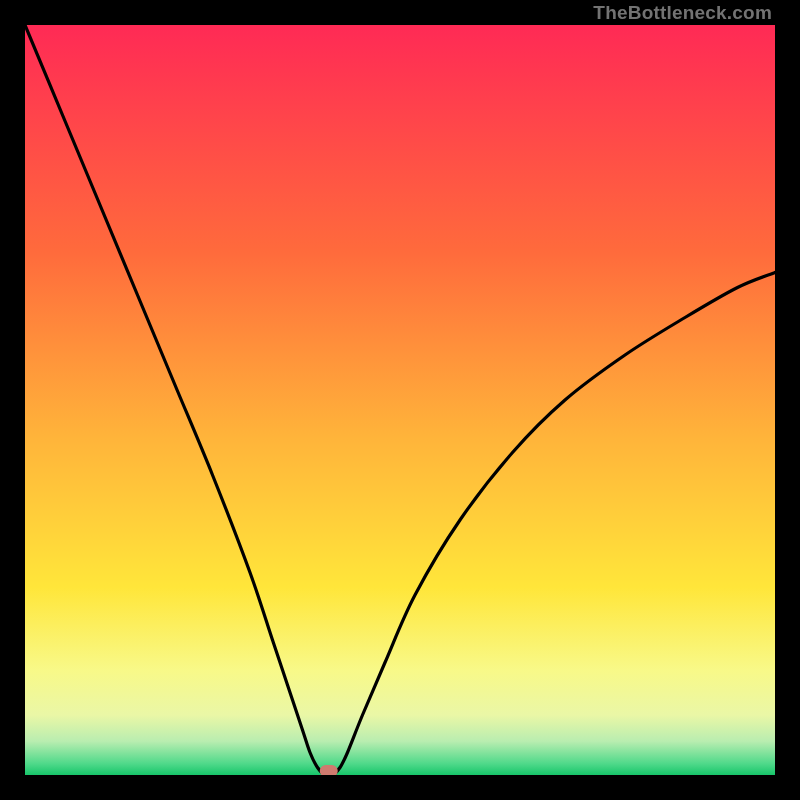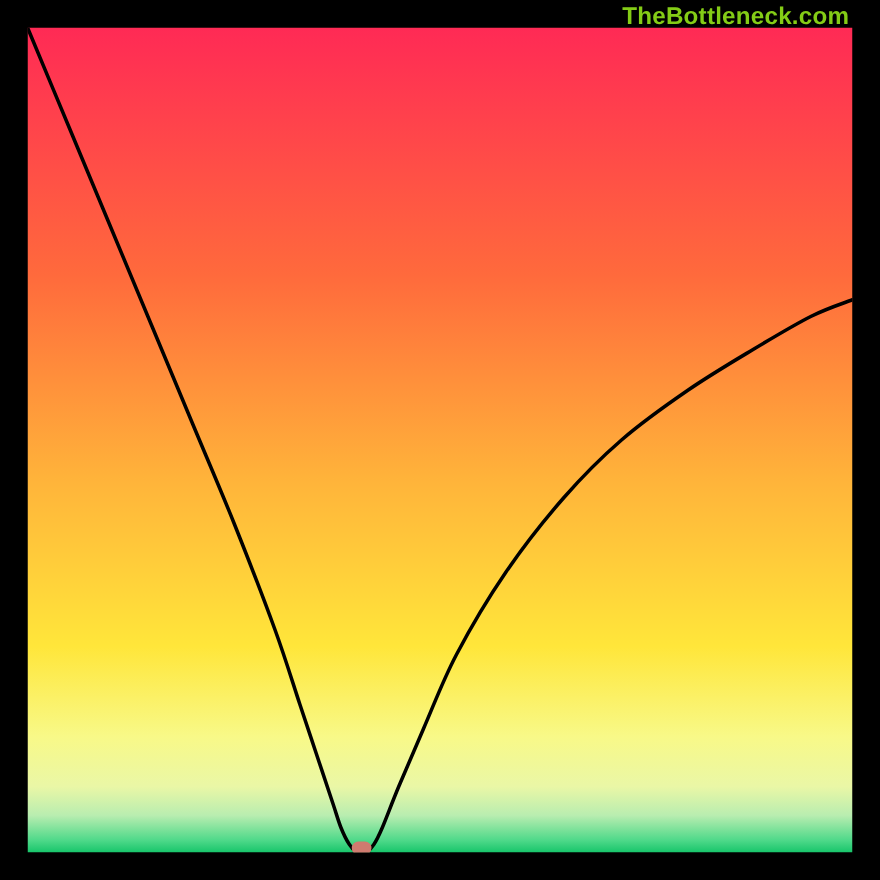--- a/index.html
+++ b/index.html
@@ -20,23 +20,23 @@
   }
   .gradient {
     position: absolute;
     left: 0; top: 0; right: 0; bottom: 0;
   }
   .watermark {
     position: absolute;
     top: 2px;
     right: 28px;
     font-family: Arial, Helvetica, sans-serif;
-    font-size: 22px;
+    font-size: 19px;
     font-weight: 600;
-    color: #84cc16;
+    color: #737373;
     letter-spacing: 0.2px;
   }
   svg.curve {
     position: absolute;
     left: 0; top: 0;
   }
 </style>
 </head>
 <body>
 

